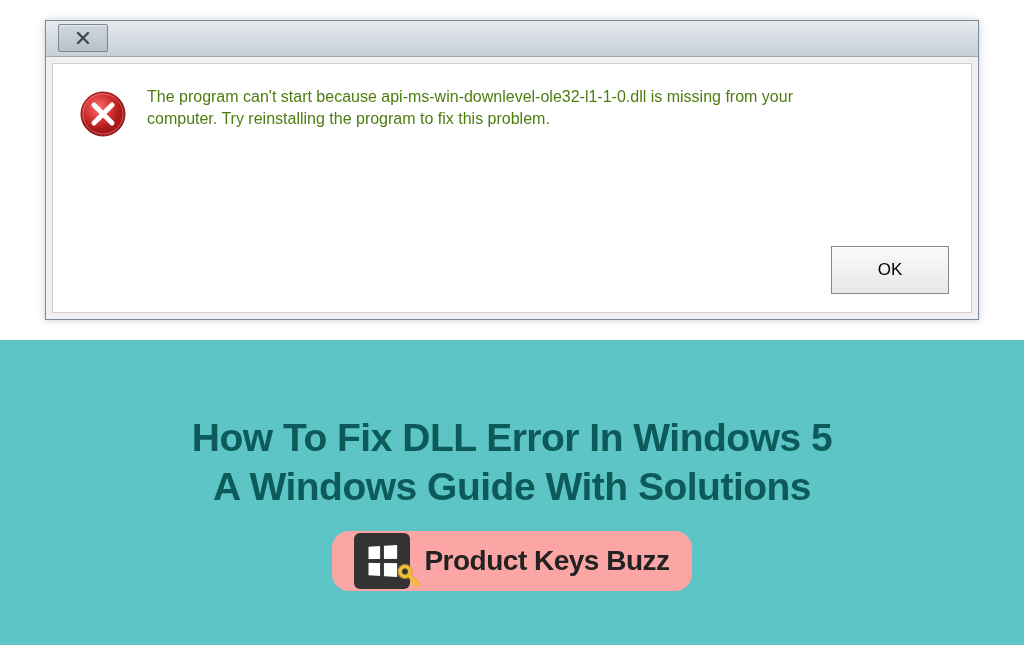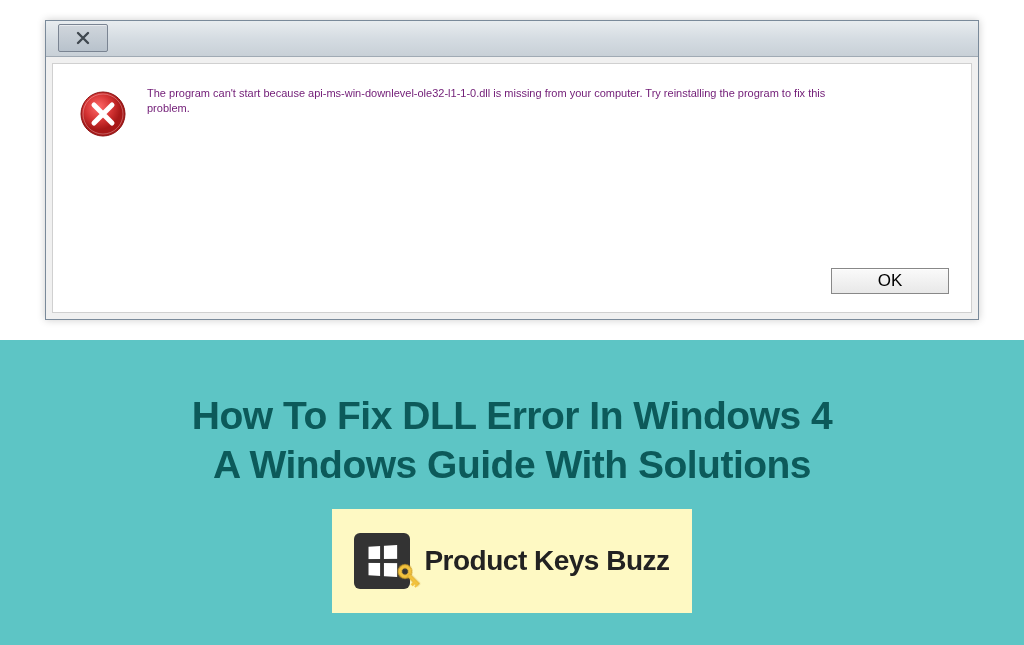--- a/index.html
+++ b/index.html
@@ -84,32 +84,32 @@
     }
     
     .error-icon-wrap {
       width: 48px;
       height: 48px;
       flex-shrink: 0;
       margin-top: 4px;
     }
     
     .message-text {
-      font-size: 11px;
+      font-size: 16px;
       line-height: 1.4;
-      color: #701a75;
+      color: #4d7c0f;
       max-width: 700px;
     }
     
     .ok-button {
       position: absolute;
       bottom: 18px;
       right: 22px;
       width: 118px;
-      height: 26px;
+      height: 48px;
       background: linear-gradient(to bottom, #fafafa 0%, #e8e8e8 100%);
       border: 1px solid #888;
       font-size: 17px;
       cursor: pointer;
       box-shadow: inset 0 1px 0 rgba(255,255,255,0.7);
     }
     
     .bottom-section {
       width: 100%;
       height: 305px;
@@ -125,25 +125,26 @@
     .headline {
       text-align: center;
       color: #0c5a5a;
       font-size: 39px;
       font-weight: 700;
       line-height: 1.25;
       letter-spacing: -0.5px;
     }
     
     .logo-box {
-      background: #fef9c3;
-      padding: 24px 22px;
+      background: #fca5a5;
+      padding: 2px 22px;
       display: flex;
       align-items: center;
       gap: 14px;
+      border-radius: 17px;
     }
     
     .logo-icon-wrap {
       width: 56px;
       height: 56px;
       background: #333;
       border-radius: 6px;
       display: flex;
       align-items: center;
       justify-content: center;
@@ -215,21 +216,21 @@
         <div class="message-text">The program can't start because api-ms-win-downlevel-ole32-l1-1-0.dll is missing from your computer. Try reinstalling the program to fix this problem.</div>
       </div>
       <button class="ok-button">OK</button>
     </div>
 
   </div>
 </div>
 
 <div class="bottom-section">
   <div class="headline">
-    <div>How To Fix DLL Error In Windows 4</div>
+    <div>How To Fix DLL Error In Windows 5</div>
     <div>A Windows Guide With Solutions</div>
   </div>
 
   <div class="logo-box">
     <div class="logo-icon-wrap">
       <div class="windows-squares">
         <div class="ws ws1"></div>
         <div class="ws ws2"></div>
         <div class="ws ws3"></div>
         <div class="ws ws4"></div>

